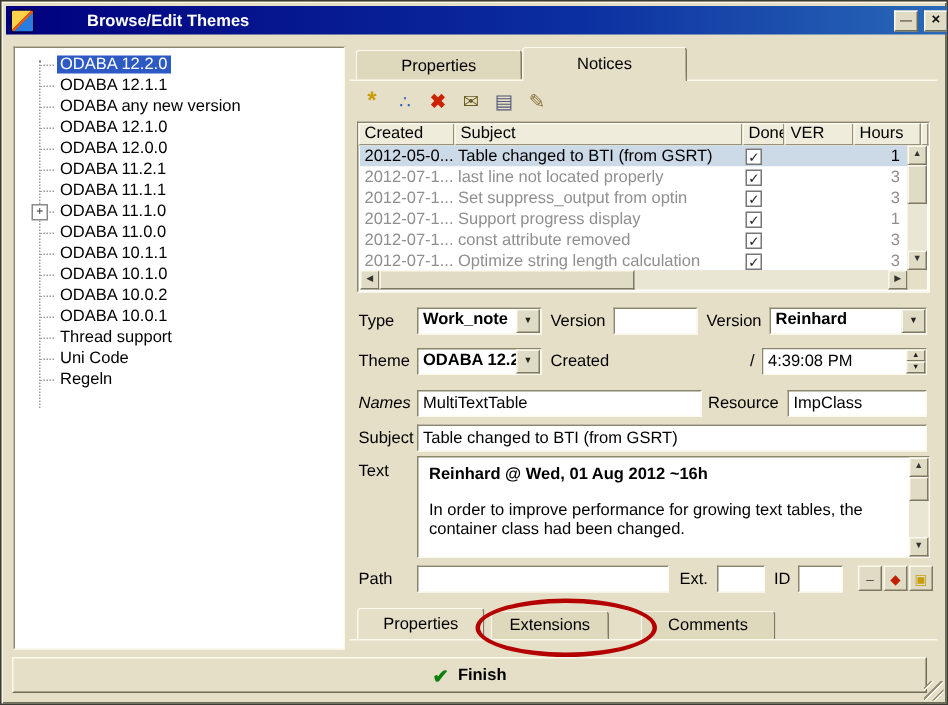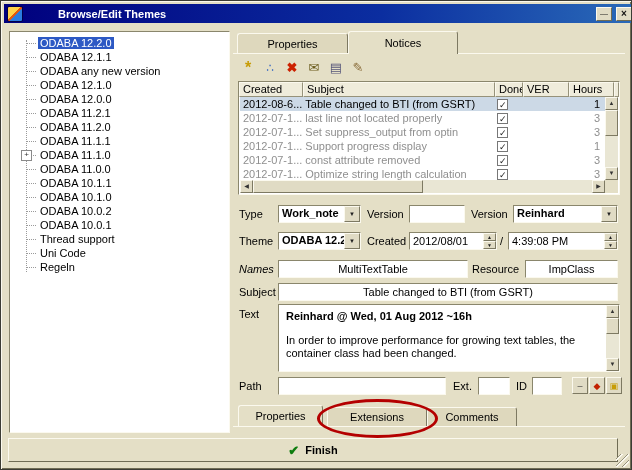--- a/index.html
+++ b/index.html
@@ -70,21 +70,21 @@
   .sb-btn{position:absolute;width:13px;height:13px;background:#e0dbc4;box-sizing:border-box;
     border:1px solid;border-color:#fbf9ee #7d7962 #7d7962 #fbf9ee;
     font-size:6px;line-height:11px;text-align:center;color:#333;}
   .sb-thumb{position:absolute;background:#e0dbc4;box-sizing:border-box;
     border:1px solid;border-color:#fbf9ee #7d7962 #7d7962 #fbf9ee;}
   .sb-corner{position:absolute;right:1px;bottom:1px;width:13px;height:13px;background:#e4dfc6;}
   
   .lbl{position:absolute;font-size:11px;color:#000;white-space:nowrap;}
   .input{position:absolute;box-sizing:border-box;height:18px;background:#fff;
     border:1px solid;border-color:#8a866c #fbf9ee #fbf9ee #8a866c;
-    font-size:11px;padding:1px 3px;color:#000;outline:none;text-align:center;}
+    font-size:11px;padding:1px 3px;color:#000;outline:none;}
   .combo{position:absolute;box-sizing:border-box;height:18px;display:flex;background:#fff;
     border:1px solid;border-color:#8a866c #fbf9ee #fbf9ee #8a866c;}
   .combo-val{flex:1;font-size:11px;line-height:15px;padding-left:3px;overflow:hidden;white-space:nowrap;font-weight:bold;}
   .combo-btn{width:16px;background:#e0dbc4;border:1px solid;
     border-color:#fbf9ee #7d7962 #7d7962 #fbf9ee;box-sizing:border-box;
     font-size:6px;line-height:14px;text-align:center;color:#222;}
   .spinfield{position:absolute;box-sizing:border-box;height:18px;display:flex;background:#fff;
     border:1px solid;border-color:#8a866c #fbf9ee #fbf9ee #8a866c;}
   .sf-input{flex:1;border:none;font-size:11px;padding:1px 3px;outline:none;min-width:0;background:#fff;color:#000;}
   .spin{width:13px;display:flex;flex-direction:column;}
@@ -125,21 +125,20 @@
   </div>
 
   <div class="tree sunken abs">
     <div class="tree-vline"></div>
     <div class="tree-item"><span class="tlbl sel">ODABA 12.2.0</span></div>
     <div class="tree-item"><span class="tlbl">ODABA 12.1.1</span></div>
     <div class="tree-item"><span class="tlbl">ODABA any new version</span></div>
     <div class="tree-item"><span class="tlbl">ODABA 12.1.0</span></div>
     <div class="tree-item"><span class="tlbl">ODABA 12.0.0</span></div>
     <div class="tree-item"><span class="tlbl">ODABA 11.2.1</span></div>
-    <div class="tree-item"><span class="tlbl">ODABA 11.2.0</span></div>
     <div class="tree-item"><span class="tlbl">ODABA 11.1.1</span></div>
     <div class="tree-item"><span class="plusbox">+</span><span class="tlbl">ODABA 11.1.0</span></div>
     <div class="tree-item"><span class="tlbl">ODABA 11.0.0</span></div>
     <div class="tree-item"><span class="tlbl">ODABA 10.1.1</span></div>
     <div class="tree-item"><span class="tlbl">ODABA 10.1.0</span></div>
     <div class="tree-item"><span class="tlbl">ODABA 10.0.2</span></div>
     <div class="tree-item"><span class="tlbl">ODABA 10.0.1</span></div>
     <div class="tree-item"><span class="tlbl">Thread support</span></div>
     <div class="tree-item"><span class="tlbl">Uni Code</span></div>
     <div class="tree-item"><span class="tlbl">Regeln</span></div>
@@ -178,21 +177,21 @@
     <div class="ghead">
       <div class="gh c1">Created</div>
       <div class="gh c2">Subject</div>
       <div class="gh c3">Done</div>
       <div class="gh c4">VER</div>
       <div class="gh c5">Hours</div>
       <div class="gh cfill"></div>
     </div>
     <div class="gbody">
       <div class="grow sel">
-        <div class="gc c1">2012-08-6...</div>
+        <div class="gc c1">2012-05-0...</div>
         <div class="gc c2">Table changed to BTI (from GSRT)</div>
         <div class="gc c3 center">
             <span class="chk">✓</span>
           </div>
         <div class="gc c4"></div>
         <div class="gc c5 right">1</div>
       </div>
       <div class="grow">
         <div class="gc c1">2012-07-1...</div>
         <div class="gc c2">last line not located properly</div>
@@ -264,27 +263,20 @@
     <div class="combo-val">Reinhard</div>
     <div class="combo-btn">▼</div>
   </div>
 
   <div class="lbl" style="left:238px;top:234px;">Theme</div>
   <div class="combo" style="left:277px;top:231px;width:83px;">
     <div class="combo-val">ODABA 12.2.0</div>
     <div class="combo-btn">▼</div>
   </div>
   <div class="lbl" style="left:366px;top:234px;">Created</div>
-  <div class="spinfield" style="left:408px;top:231px;width:88px;">
-    <input class="sf-input" value="2012/08/01" style="">
-    <div class="spin">
-      <div class="spin-b">▲</div>
-      <div class="spin-b">▼</div>
-    </div>
-  </div>
   <div class="lbl" style="left:499px;top:234px;">/</div>
   <div class="spinfield" style="left:507px;top:231px;width:110px;">
     <input class="sf-input" value="4:39:08 PM" style="">
     <div class="spin">
       <div class="spin-b">▲</div>
       <div class="spin-b">▼</div>
     </div>
   </div>
 
   <div class="lbl" style="left:238px;top:262px;font-style:italic;">Names</div>
@@ -320,21 +312,21 @@
   <div class="mini-btn" style="left:588px;">
       <span class="mb-red">◆</span>
     </div>
   <div class="mini-btn" style="left:605px;">
       <span class="mb-gold">▣</span>
     </div>
 
   <div class="tab active" style="left:237px;top:404px;width:85px;height:21px;">
       <span>Properties</span>
     </div>
-  <div class="tab" style="left:326px;top:406px;width:100px;height:19px;">
+  <div class="tab" style="left:326px;top:406px;width:79px;height:19px;">
       <span>Extensions</span>
     </div>
   <div class="tab" style="left:426px;top:406px;width:90px;height:19px;">
       <span>Comments</span>
     </div>
   <div class="tabline" style="left:232px;top:425px;width:392px;"></div>
   <div class="annotation-ellipse"></div>
 
   <div class="finish">
     <span class="fin-check">✔</span>

